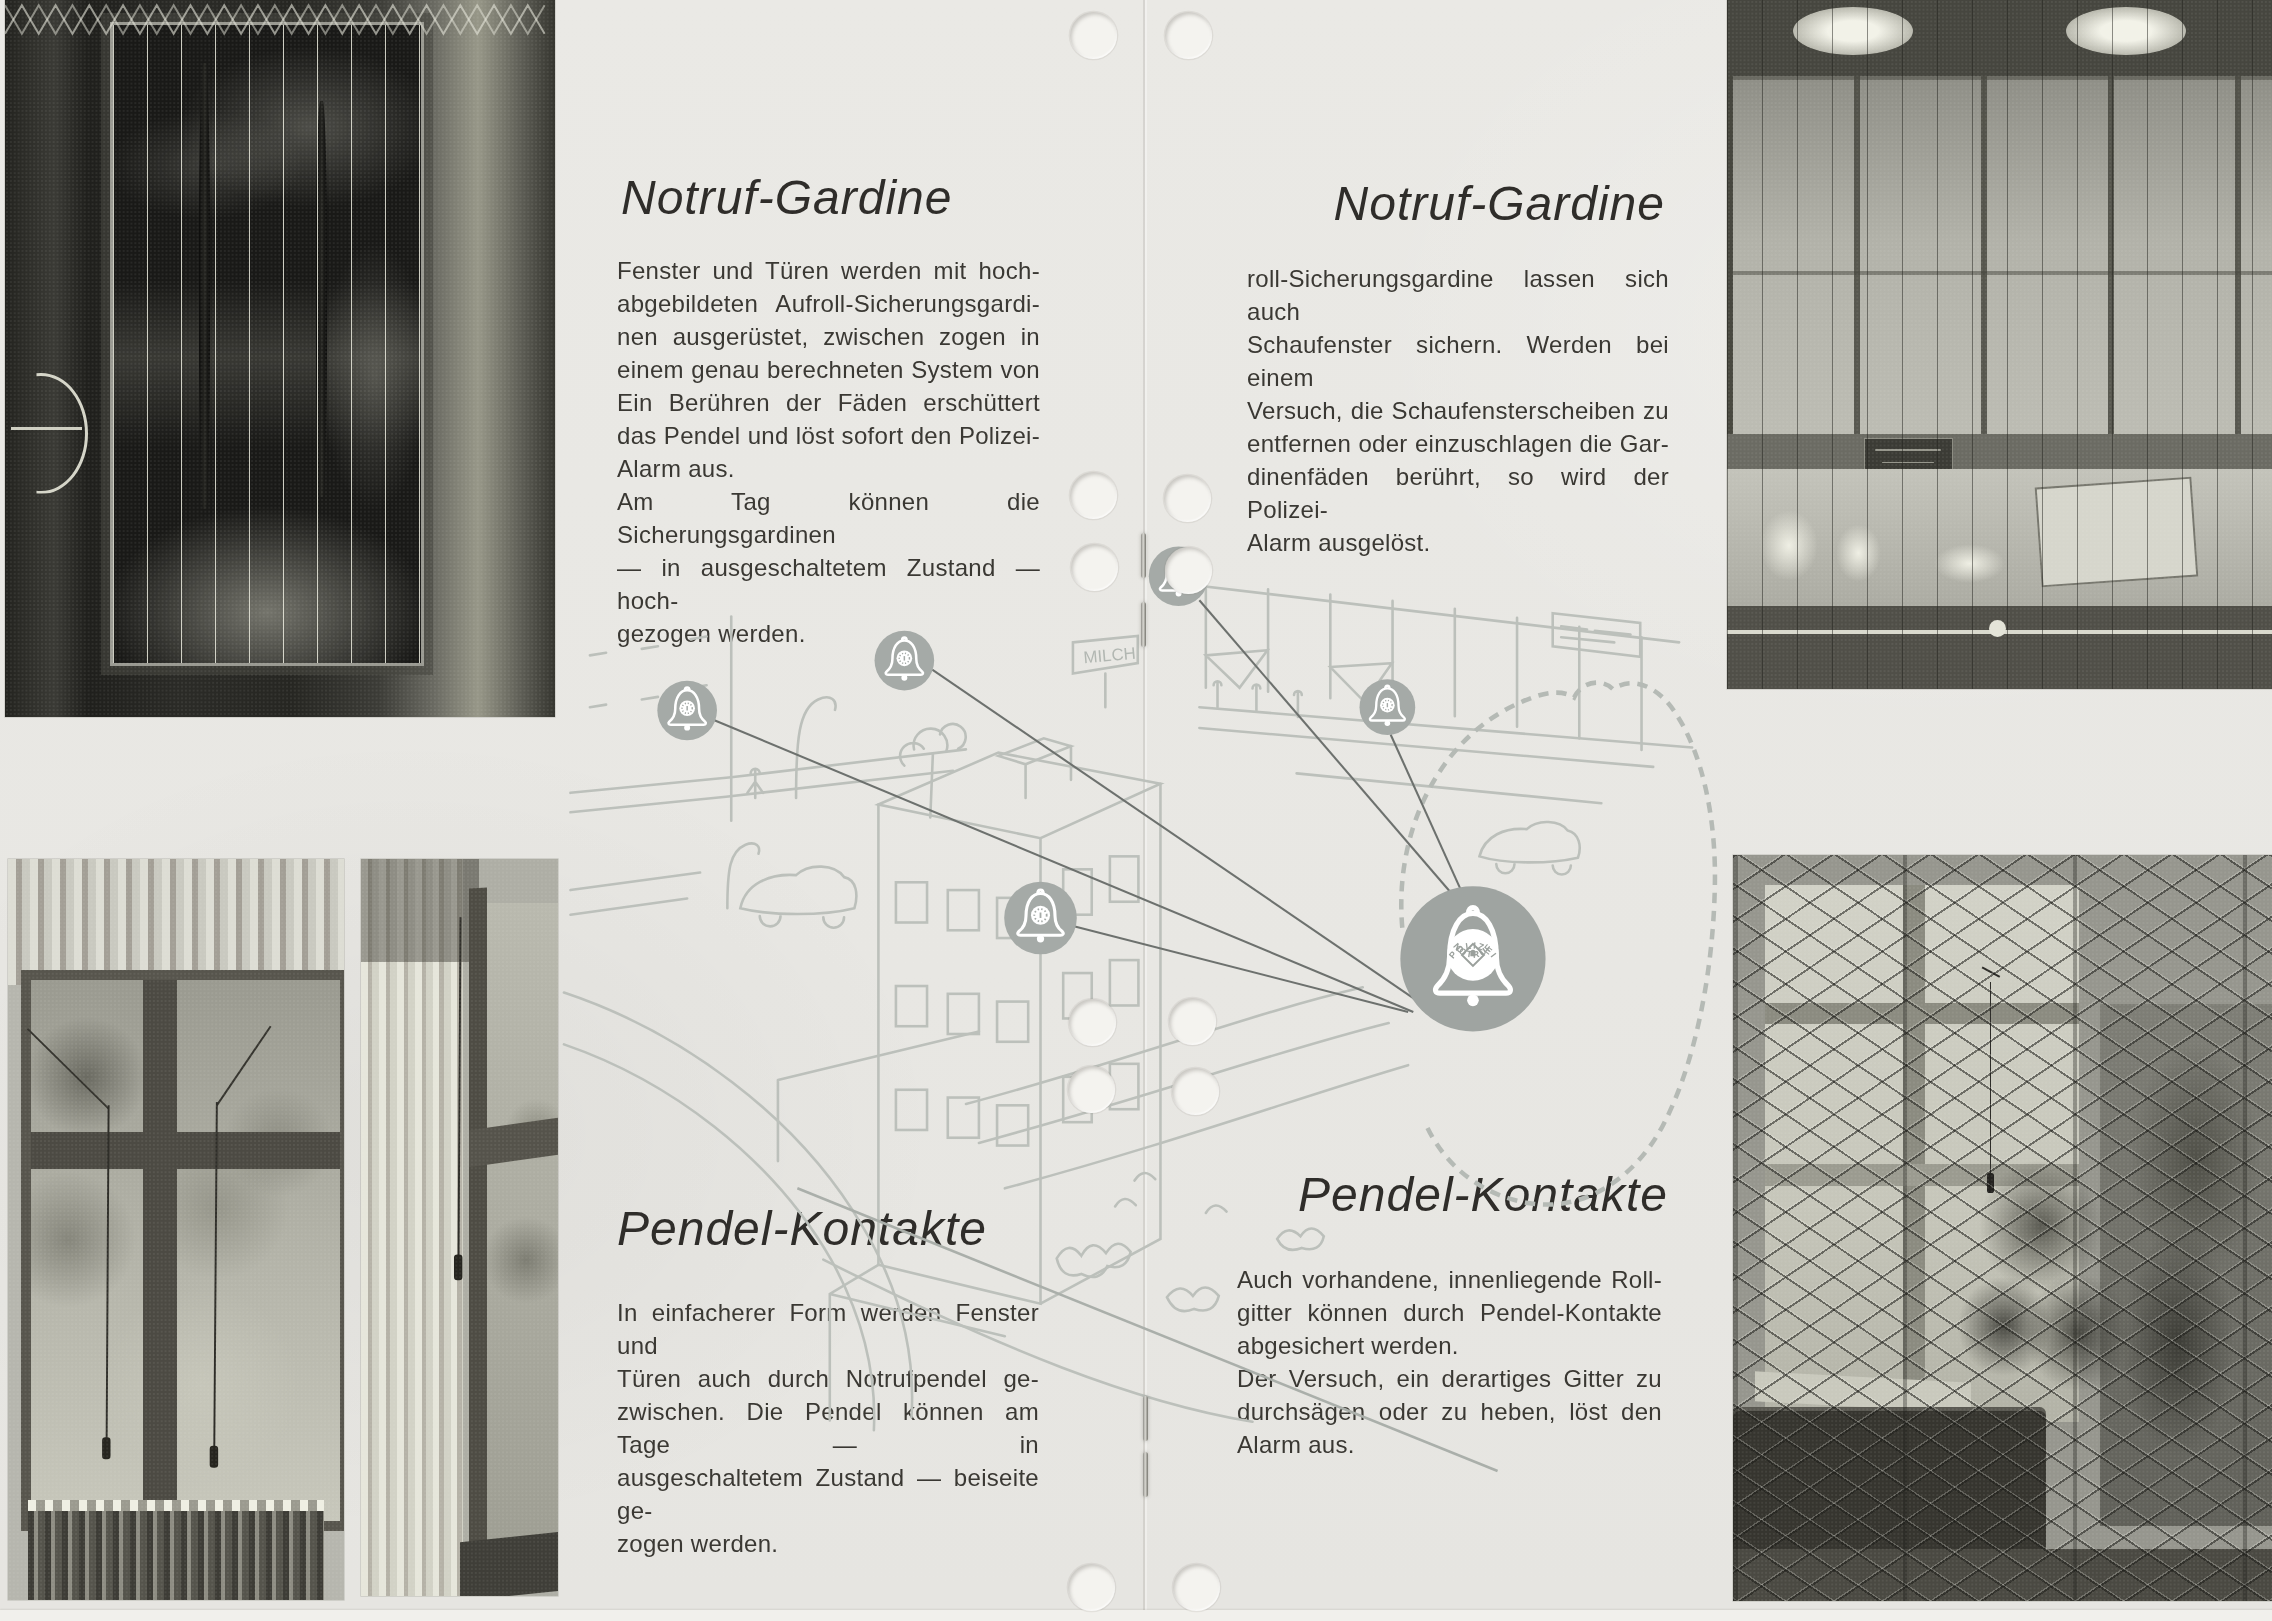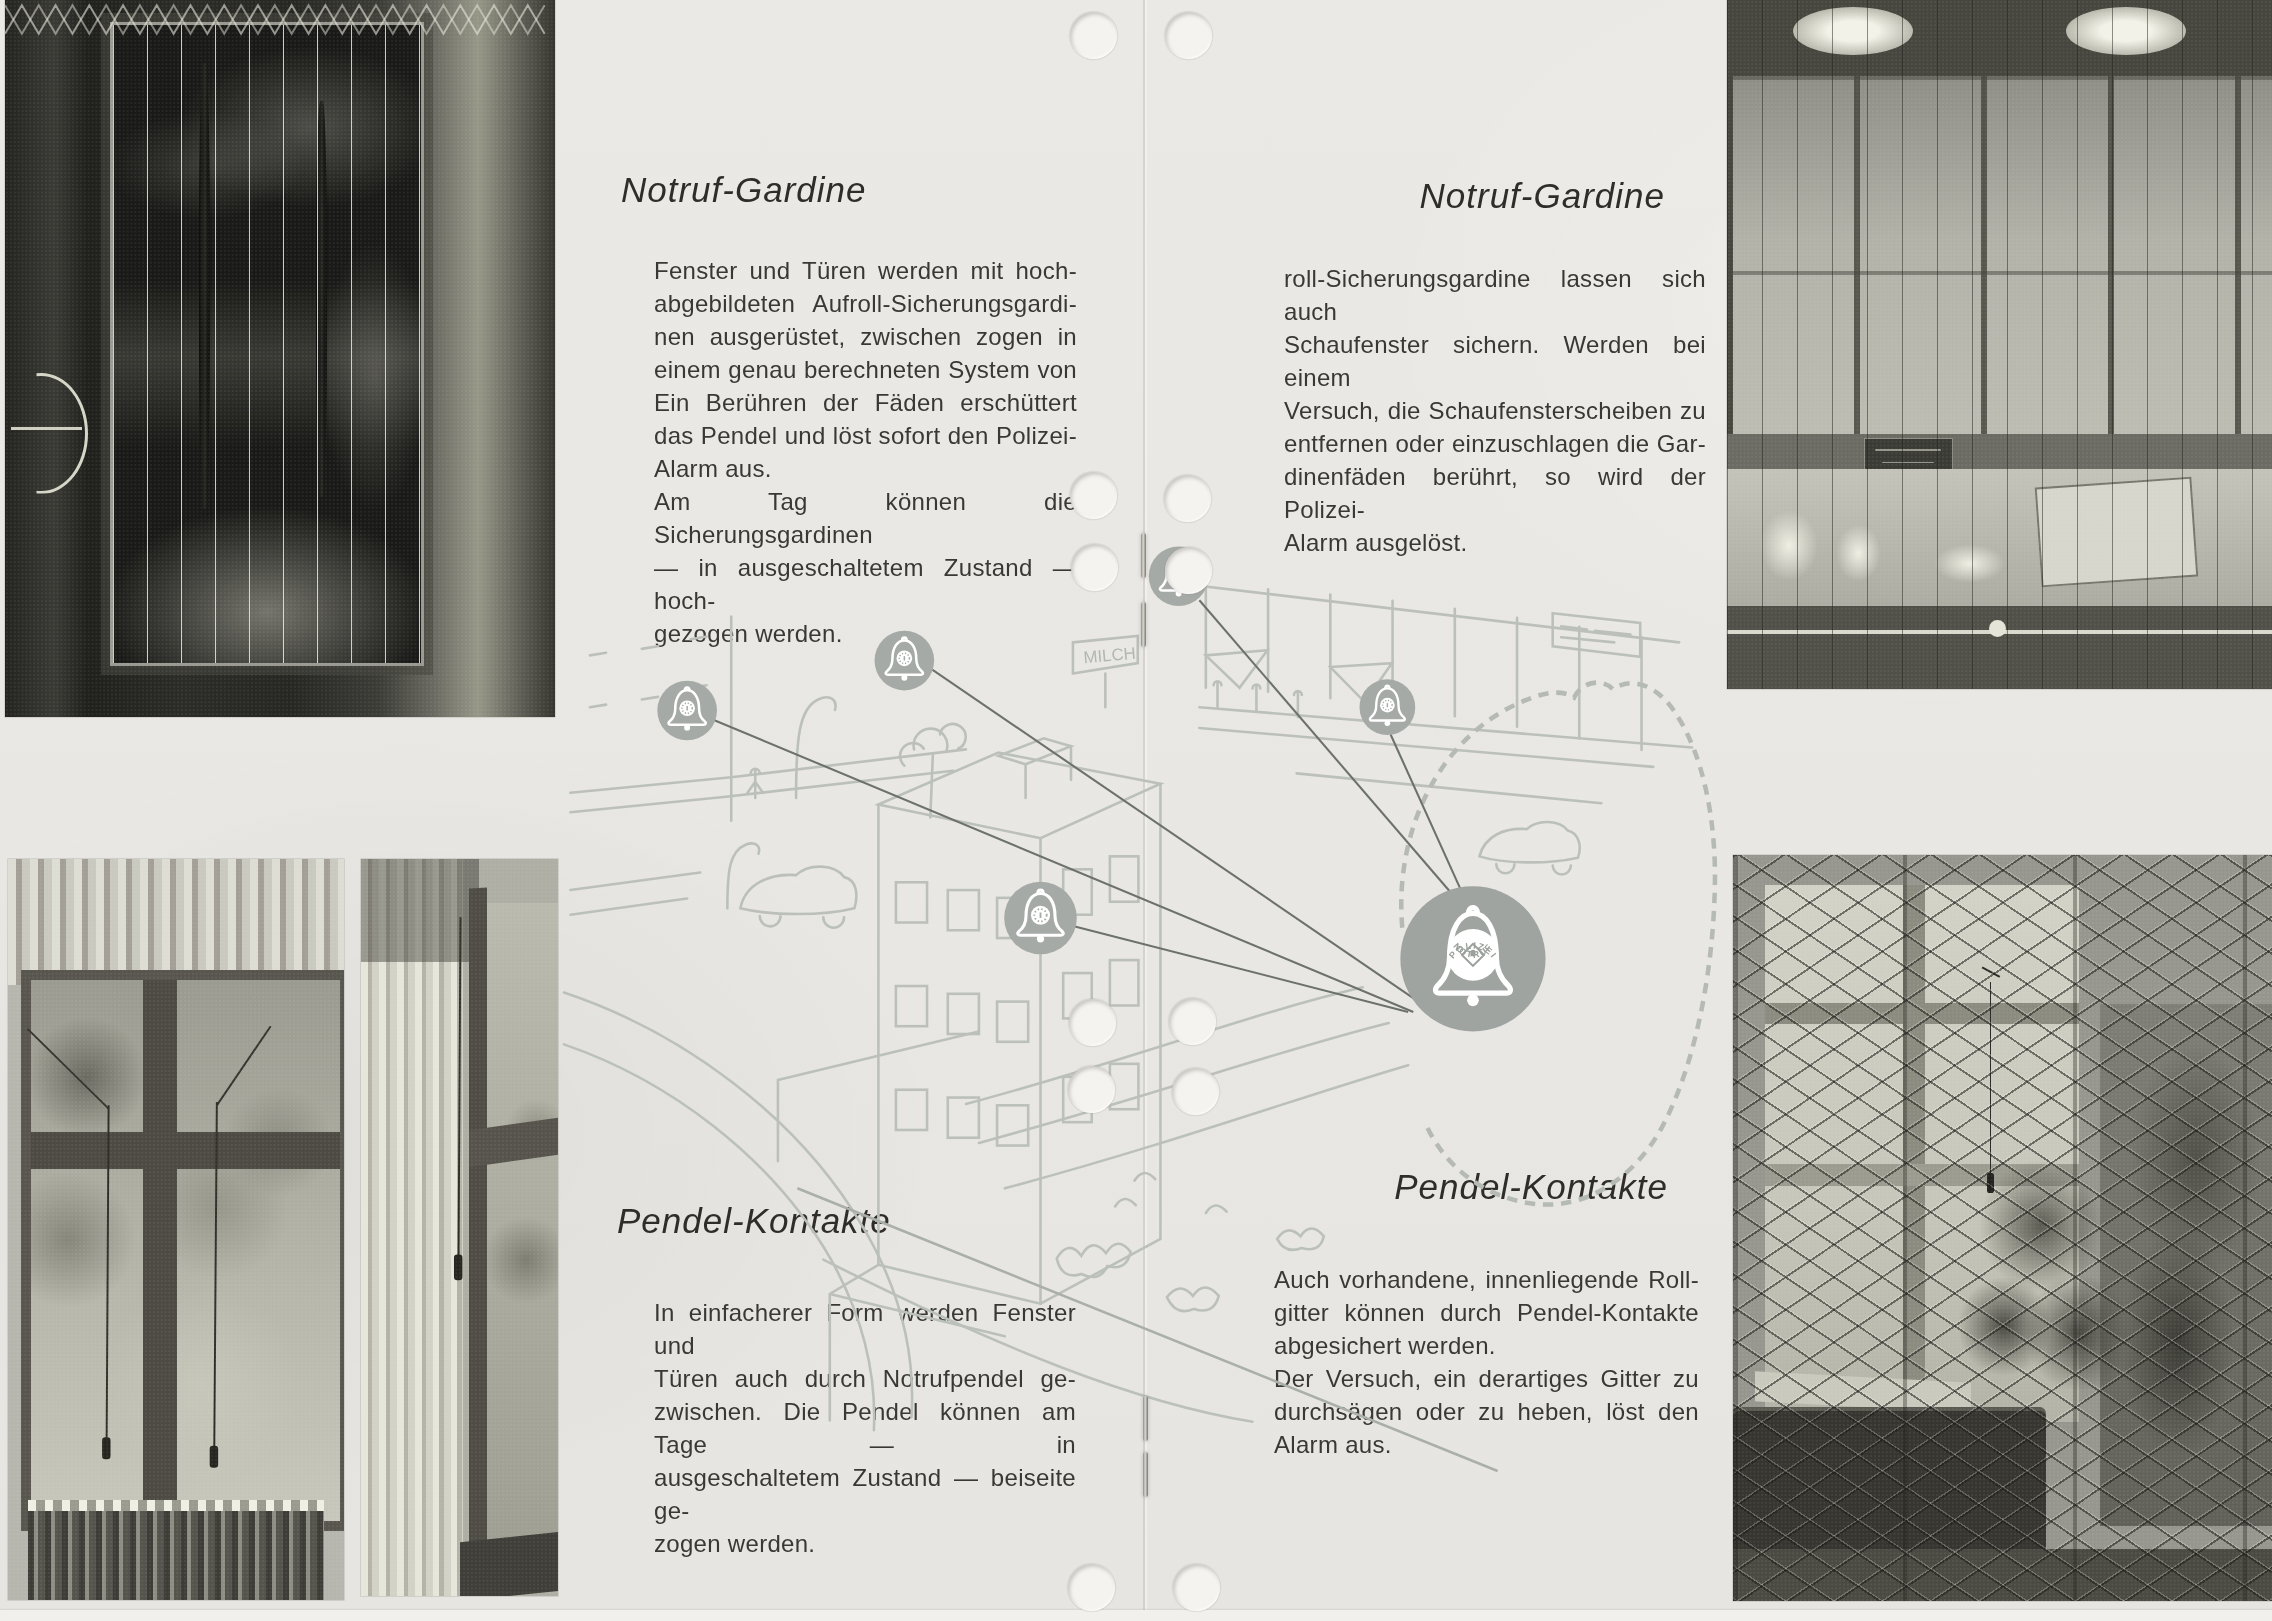--- a/index.html
+++ b/index.html
@@ -10,24 +10,24 @@
   .fold{position:absolute;top:0;bottom:0;width:1.9px;background:rgba(110,106,98,.16);}
   .fold::after{content:"";position:absolute;left:1.9px;top:0;bottom:0;width:2.6px;background:rgba(255,255,255,.35);}
   .page-shade{position:absolute;pointer-events:none;inset:0;
       background:radial-gradient(778px 584px at 18% 70%,rgba(0,0,0,.035),transparent 70%),
                  radial-gradient(908px 649px at 85% 20%,rgba(255,255,255,.20),transparent 65%);}
   .bottom-strip{position:absolute;left:0;right:0;top:1610px;height:11.7px;background:#f1f0ec;
       box-shadow:0 -1.3px 1.3px rgba(90,88,82,.12);}
 
   
   .heading{position:absolute;font-style:italic;font-weight:400;color:#2f2d2a;
-           font-size:35px;letter-spacing:1px;white-space:nowrap;}
+           font-size:48px;letter-spacing:1px;white-space:nowrap;}
   .heading.right{text-align:right;}
   .body-block{position:absolute;font-size:24px;line-height:33px;color:#3a3833;
-              letter-spacing:0.3px;margin-left:37px;}
+              letter-spacing:0.3px;}
   .jline{text-align:justify;text-align-last:justify;}
   .jline.endline{text-align-last:left;}
 
   
   .hole{position:absolute;width:47px;height:47px;border-radius:50%;background:#f4f3ef;
         box-shadow:inset 1.9px 2.6px 3.9px rgba(105,102,95,.30), inset -0.6px -1.3px 1.9px rgba(255,255,255,.8),
                    0 0 0 1.3px rgba(140,137,130,.14);z-index:40;}
   .staple{position:absolute;width:5.2px;background:linear-gradient(90deg,#8e8d88,#d9d8d2 45%,#77766f);
           border-radius:2.6px;box-shadow:0 0 3.9px rgba(90,88,80,.35);z-index:41;}
 

